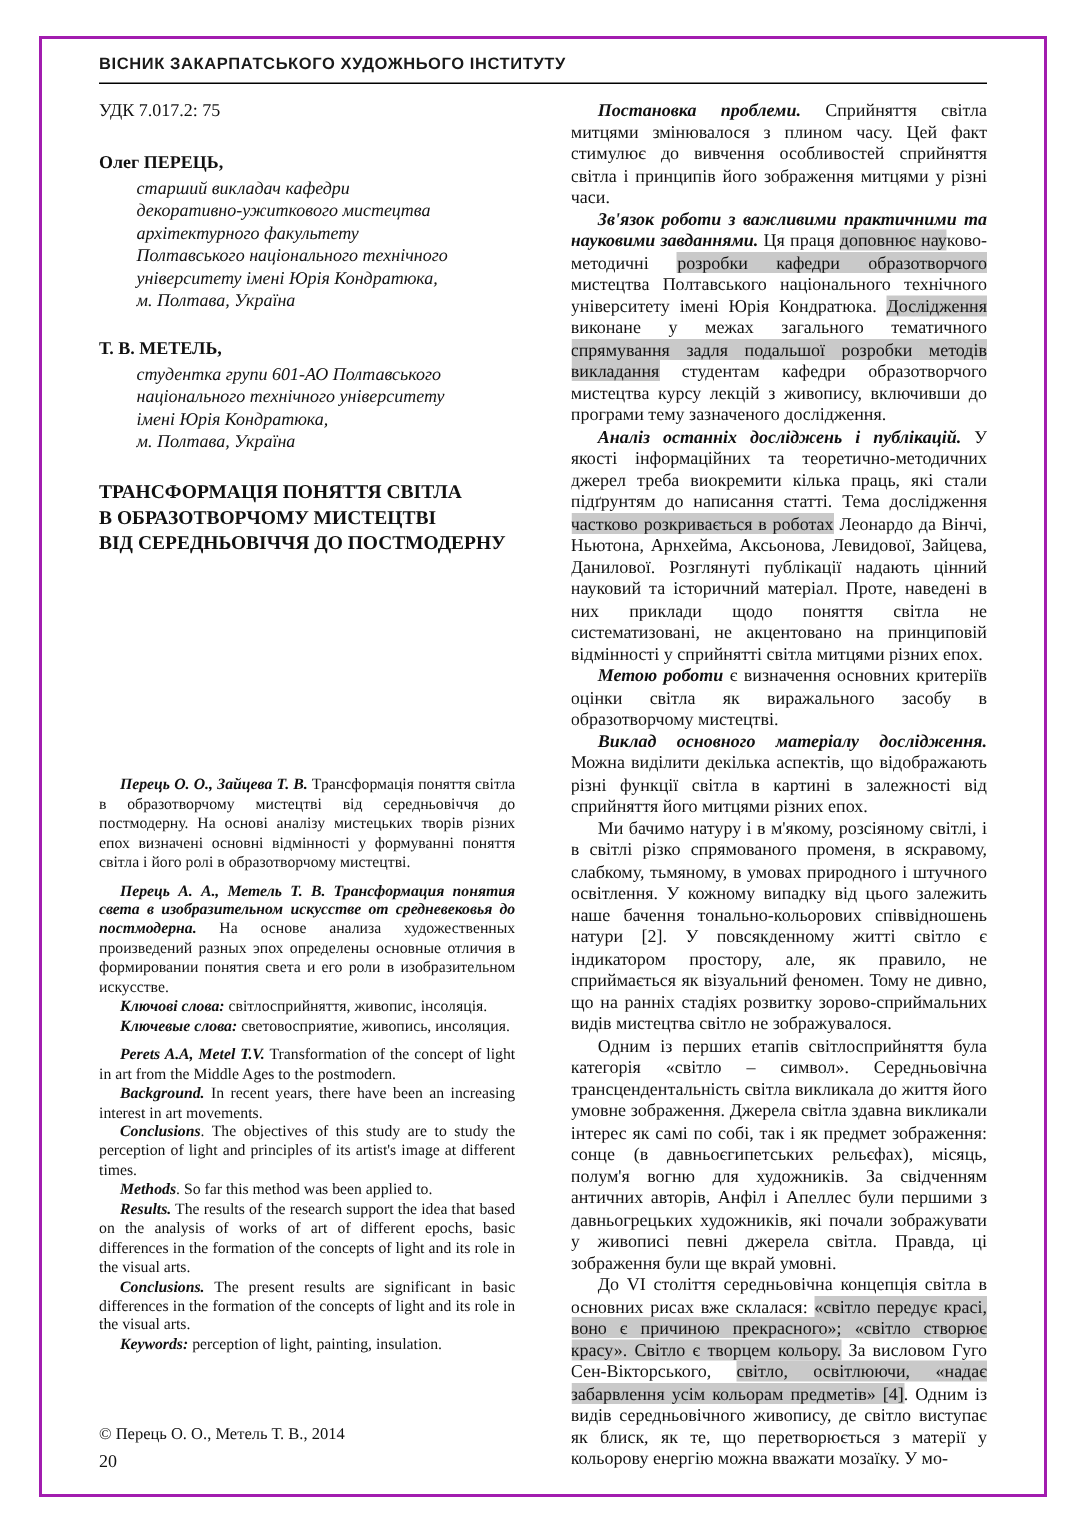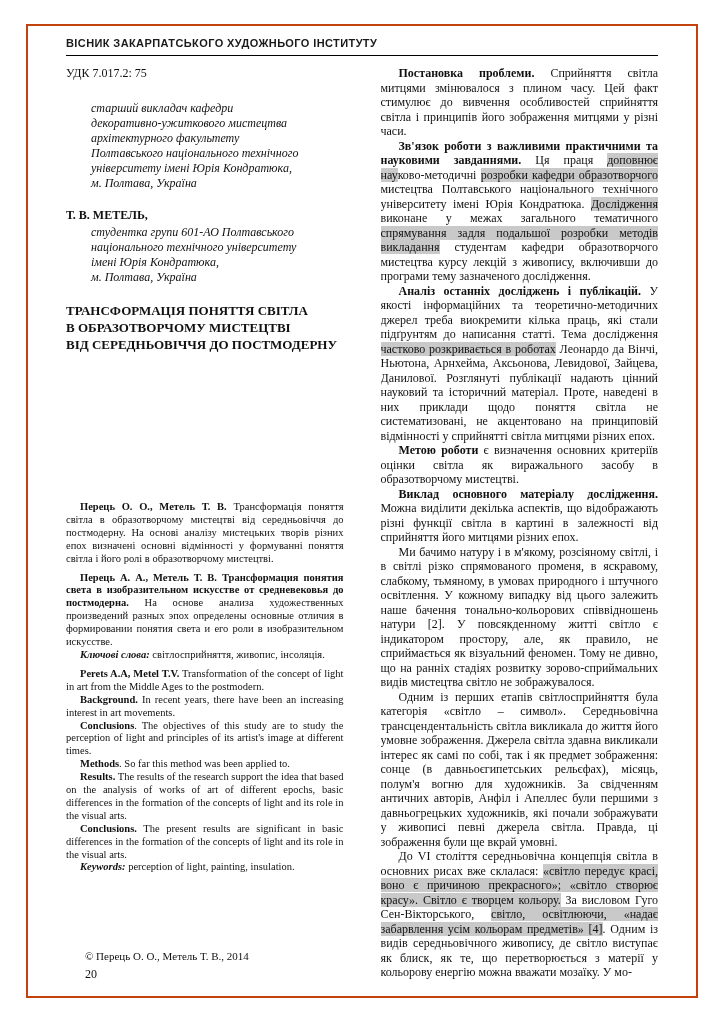--- a/index.html
+++ b/index.html
@@ -15,21 +15,21 @@
     font-family: "Liberation Serif", serif;
     color: #111111;
     overflow: hidden;
   }
   .frame {
     position: absolute;
     left: 26px;
     top: 24px;
     right: 26px;
     bottom: 26px;
-    border: 2px solid #c2410c;
+    border: 2px solid #a21caf;
     box-sizing: border-box;
     padding: 11px 38px 12px 38px;
   }
   .journal-header {
     font-family: "Liberation Sans", sans-serif;
     font-size: 11px;
     font-weight: 600;
     letter-spacing: 0.4px;
     color: #1a1a1a;
   }
@@ -84,44 +84,45 @@
   .para {
     margin: 0;
     text-align: justify;
     text-indent: 18px;
   }
   .para.space-before { margin-top: 6px; }
   .col-right {
     font-size: 12px;
     line-height: 14.5px;
   }
-  .b { font-weight: bold; }
+  .b { font-weight: bold; font-style: italic; }
   .i { font-style: italic; }
   .hl { background: var(--hl, #c9c9c9); }
-  .left-footer { margin-top: auto; margin-left: 19px; }
+  .left-footer { margin-top: auto; }
   .copyright { font-size: 11px; }
   .page-number { font-size: 12px; margin-top: 5px; }
 </style>
 </head>
 <body>
 
 <div class="page">
   <div class="frame">
 
     <div class="journal-header">ВІСНИК ЗАКАРПАТСЬКОГО ХУДОЖНЬОГО ІНСТИТУТУ</div>
 
     <hr class="header-rule">
 
     <div class="columns">
 
       <div class="col col-left">
 
         <div class="udc">УДК 7.017.2: 75</div>
 
         <div class="author-block">
+          <div class="author-name">Олег ПЕРЕЦЬ,</div>
           <div class="author-affil">старший викладач кафедри
 декоративно-ужиткового мистецтва
 архітектурного факультету
 Полтавського національного технічного
 університету імені Юрія Кондратюка,
 м. Полтава, Україна</div>
         </div>
 
         <div class="author-block">
           <div class="author-name">Т. В. МЕТЕЛЬ,</div>
@@ -129,23 +130,24 @@
 національного технічного університету
 імені Юрія Кондратюка,
 м. Полтава, Україна</div>
         </div>
 
         <div class="article-title">ТРАНСФОРМАЦІЯ ПОНЯТТЯ СВІТЛА
 В ОБРАЗОТВОРЧОМУ МИСТЕЦТВІ
 ВІД СЕРЕДНЬОВІЧЧЯ ДО ПОСТМОДЕРНУ</div>
 
         <div class="abstracts">
-            <p class="para"><span class="b">Перець О. О., Метель Т. В.</span><span> Трансформація поняття світла в образотворчому мистецтві від середньовіччя до постмодерну. На основі аналізу мистецьких творів різних епох визначені основні відмінності у формуванні поняття світла і його ролі в образотворчому мистецтві.</span></p>
+            <p class="para"><span class="b">Перець О. О., Зайцева Т. В.</span><span> Трансформація поняття світла в образотворчому мистецтві від середньовіччя до постмодерну. На основі аналізу мистецьких творів різних епох визначені основні відмінності у формуванні поняття світла і його ролі в образотворчому мистецтві.</span></p>
             <p class="para space-before"><span class="b">Перець А. А., Метель Т. В. Трансформация понятия света в изобразительном искусстве от средневековья до постмодерна.</span><span> На основе анализа художественных произведений разных эпох определены основные отличия в формировании понятия света и его роли в изобразительном искусстве.</span></p>
             <p class="para"><span class="b i">Ключові слова:</span><span> світлосприйняття, живопис, інсоляція.</span></p>
+            <p class="para"><span class="b i">Ключевые слова:</span><span> световосприятие, живопись, инсоляция.</span></p>
             <p class="para space-before"><span class="b">Perets A.A, Metel T.V.</span><span> Transformation of the concept of light in art from the Middle Ages to the postmodern.</span></p>
             <p class="para"><span class="b">Background.</span><span> In recent years, there have been an increasing interest in art movements.</span></p>
             <p class="para"><span class="b">Conclusions</span><span>. The objectives of this study are to study the perception of light and principles of its artist's image at different times.</span></p>
             <p class="para"><span class="b">Methods</span><span>. So far this method was been applied to.</span></p>
             <p class="para"><span class="b">Results.</span><span> The results of the research support the idea that based on the analysis of works of art of different epochs, basic differences in the formation of the concepts of light and its role in the visual arts.</span></p>
             <p class="para"><span class="b">Conclusions.</span><span> The present results are significant in basic differences in the formation of the concepts of light and its role in the visual arts.</span></p>
             <p class="para"><span class="b i">Keywords:</span><span> perception of light, painting, insulation.</span></p>
           </div>
 
         <div class="left-footer">

